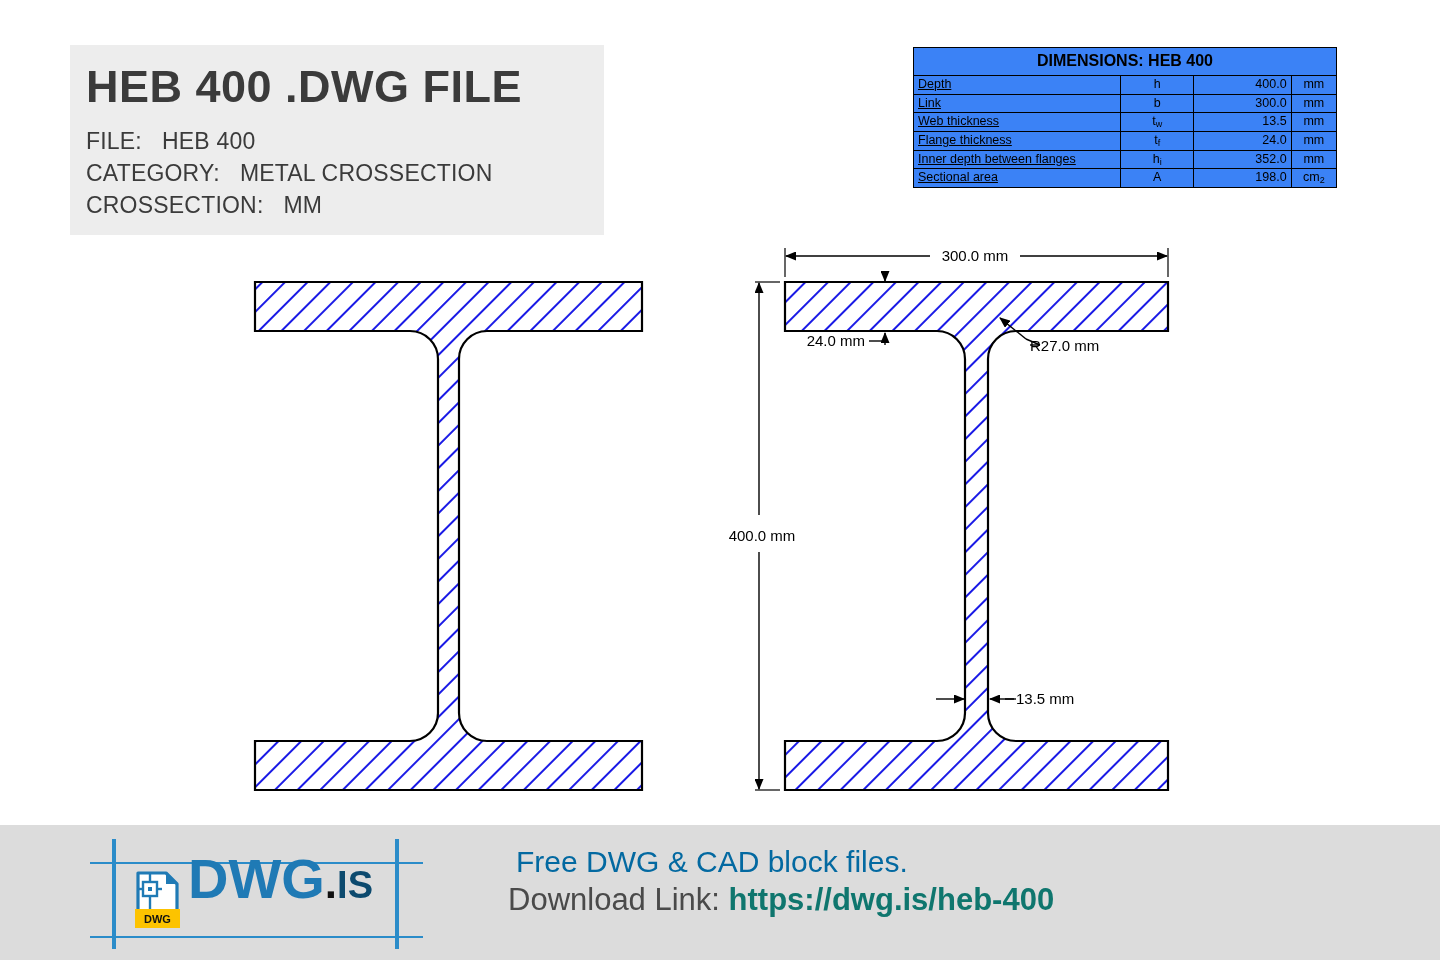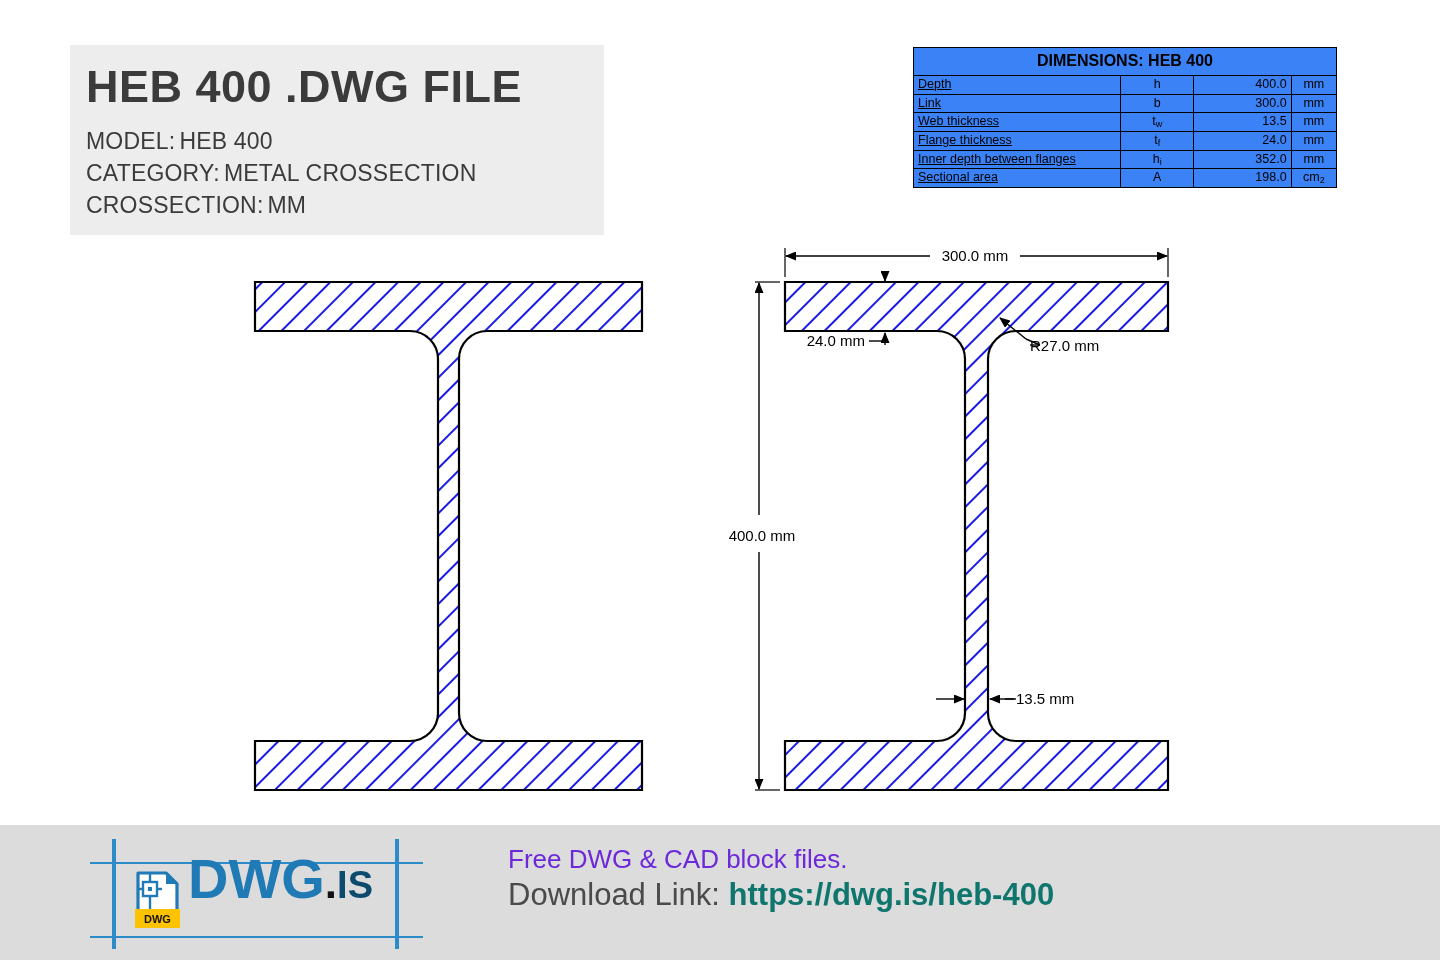--- a/index.html
+++ b/index.html
@@ -36,21 +36,21 @@
     margin: 0 0 16px 0;
     white-space: nowrap;
   }
   .meta-line {
     font-size: 23px;
     color: #3b3b3b;
     line-height: 1.38;
     white-space: nowrap;
     letter-spacing: 0.2px;
   }
-  .meta-val { margin-left: 4px; }
+  .meta-val { margin-left: 20px; }
 
   
   #dim-table {
     position: absolute;
     left: 913px;
     top: 47px;
     width: 424px;
     border-collapse: collapse;
     font-size: 12.5px;
     color: #000;
@@ -109,43 +109,44 @@
   }
   .brand-dwg { color: #1f7ab5; }
   .brand-dot { color: #111; }
   .brand-is  { color: #0c4a6e; }
   #footer-lines {
     position: absolute;
     left: 508px;
     top: 18px;
   }
   .f-line1 {
-    font-size: 26px;
-    color: #6d28d9;
+    font-size: 30px;
+    color: #0369a1;
     line-height: 1.25;
     white-space: nowrap;
+    margin-left: 8px;
   }
   .f-line2 {
     font-size: 31px;
     color: #4a4a4a;
     line-height: 1.25;
     white-space: nowrap;
   }
   .f-url {
     font-weight: bold;
     color: #0f766e;
   }
 </style>
 </head>
 <body>
 
 <div id="header-panel">
   <div id="page-title">HEB 400 .DWG FILE</div>
   <div class="meta-line">
-    <span>MODEL:</span><span class="meta-val">HEB 400</span>
+    <span>FILE:</span><span class="meta-val">HEB 400</span>
   </div>
   <div class="meta-line">
     <span>CATEGORY:</span><span class="meta-val">METAL CROSSECTION</span>
   </div>
   <div class="meta-line">
     <span>CROSSECTION:</span><span class="meta-val">MM</span>
   </div>
 </div>
 
 <table id="dim-table">

